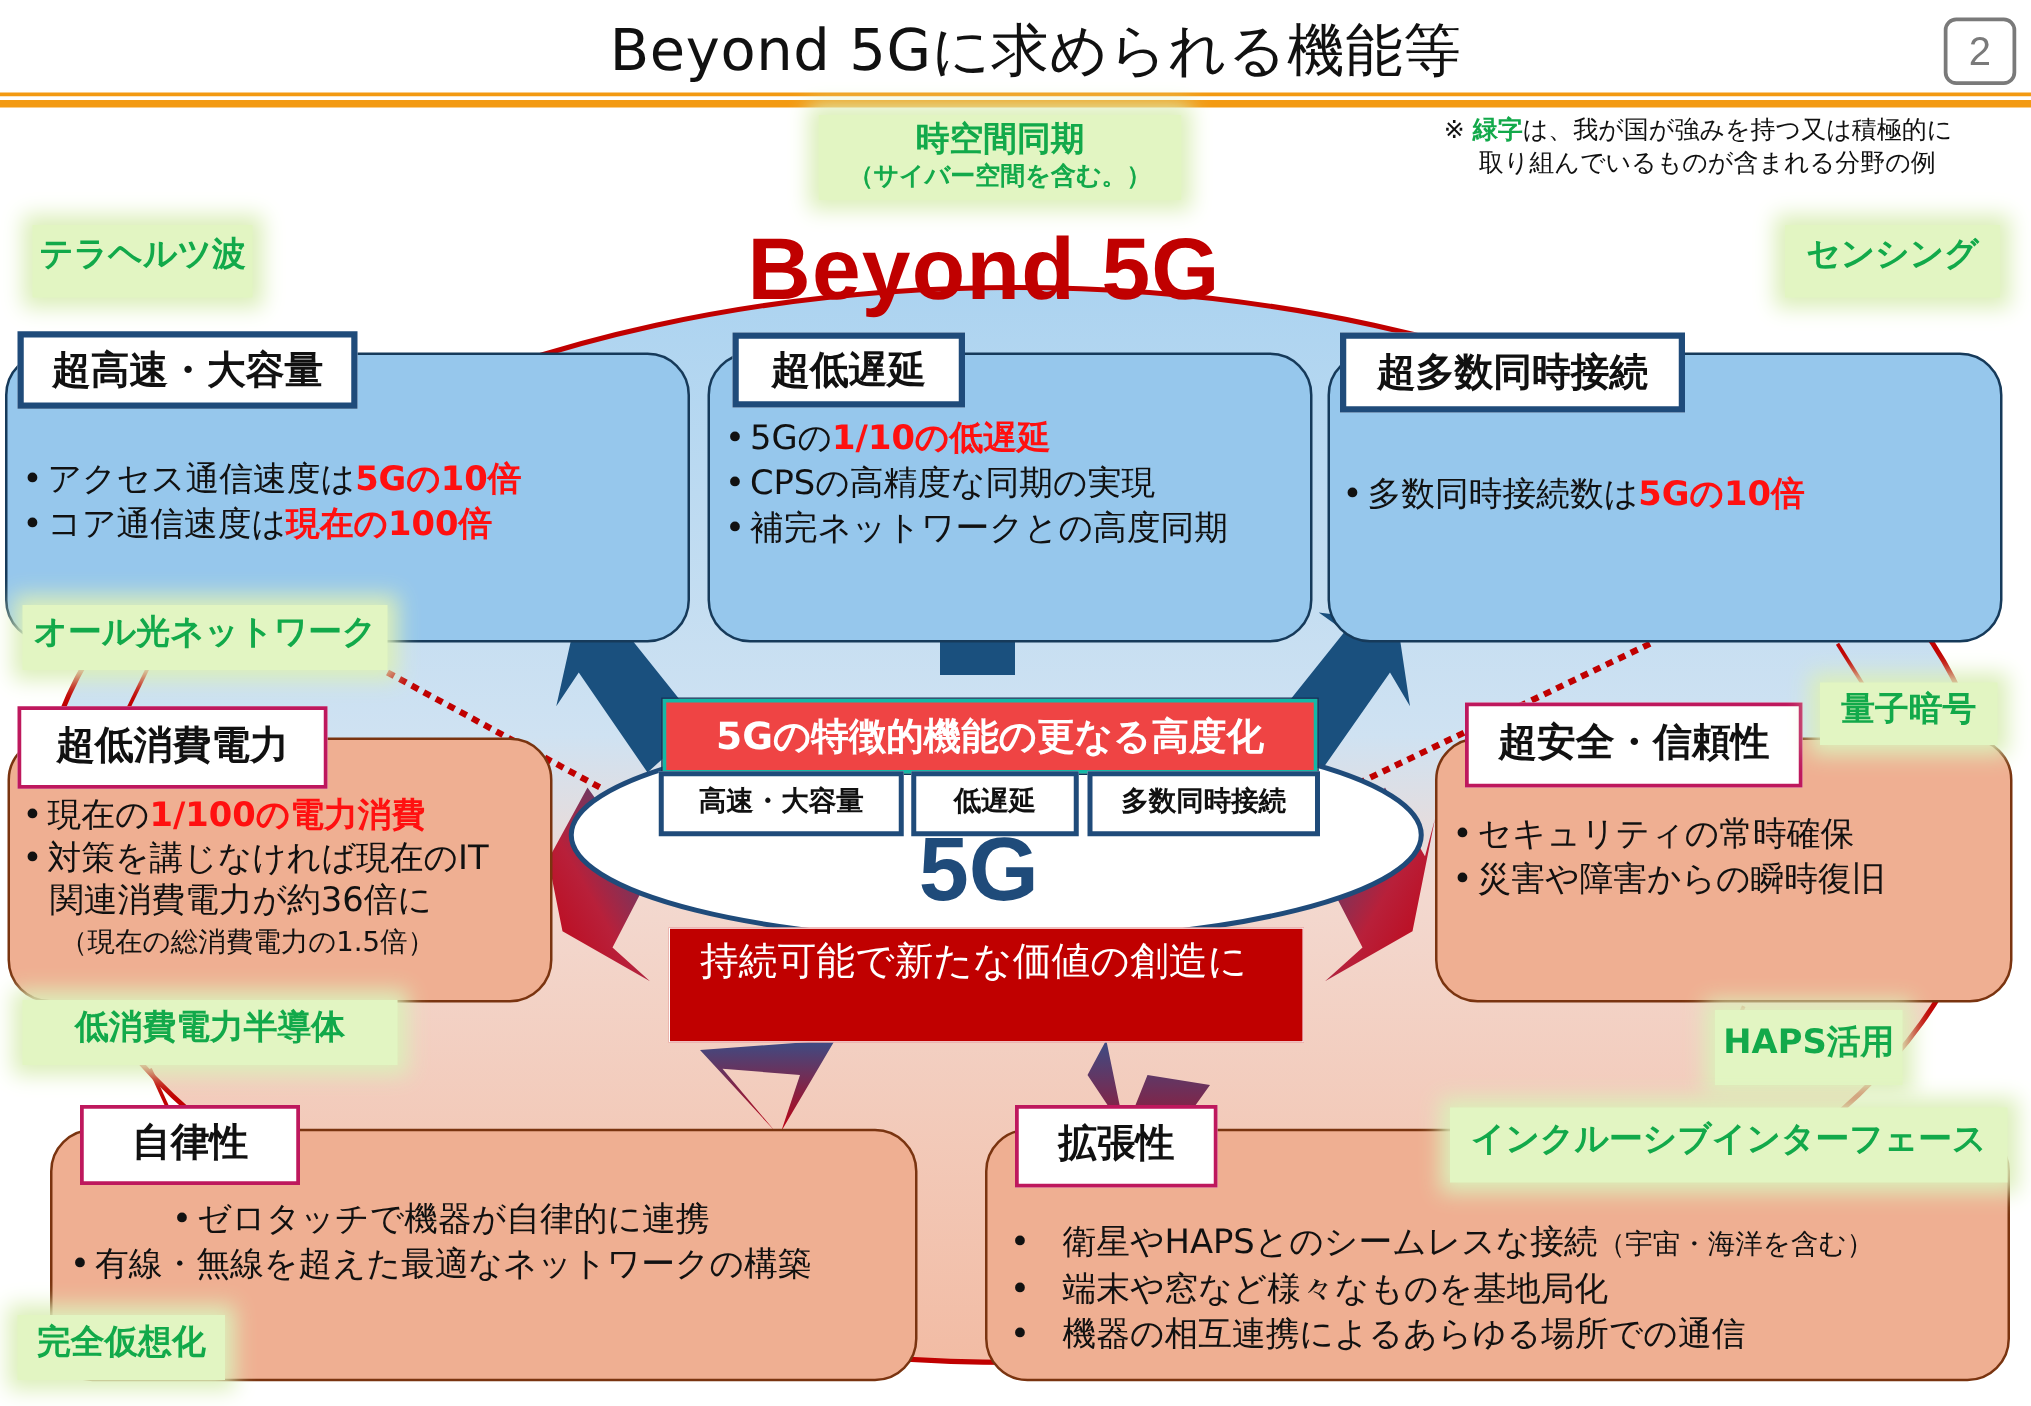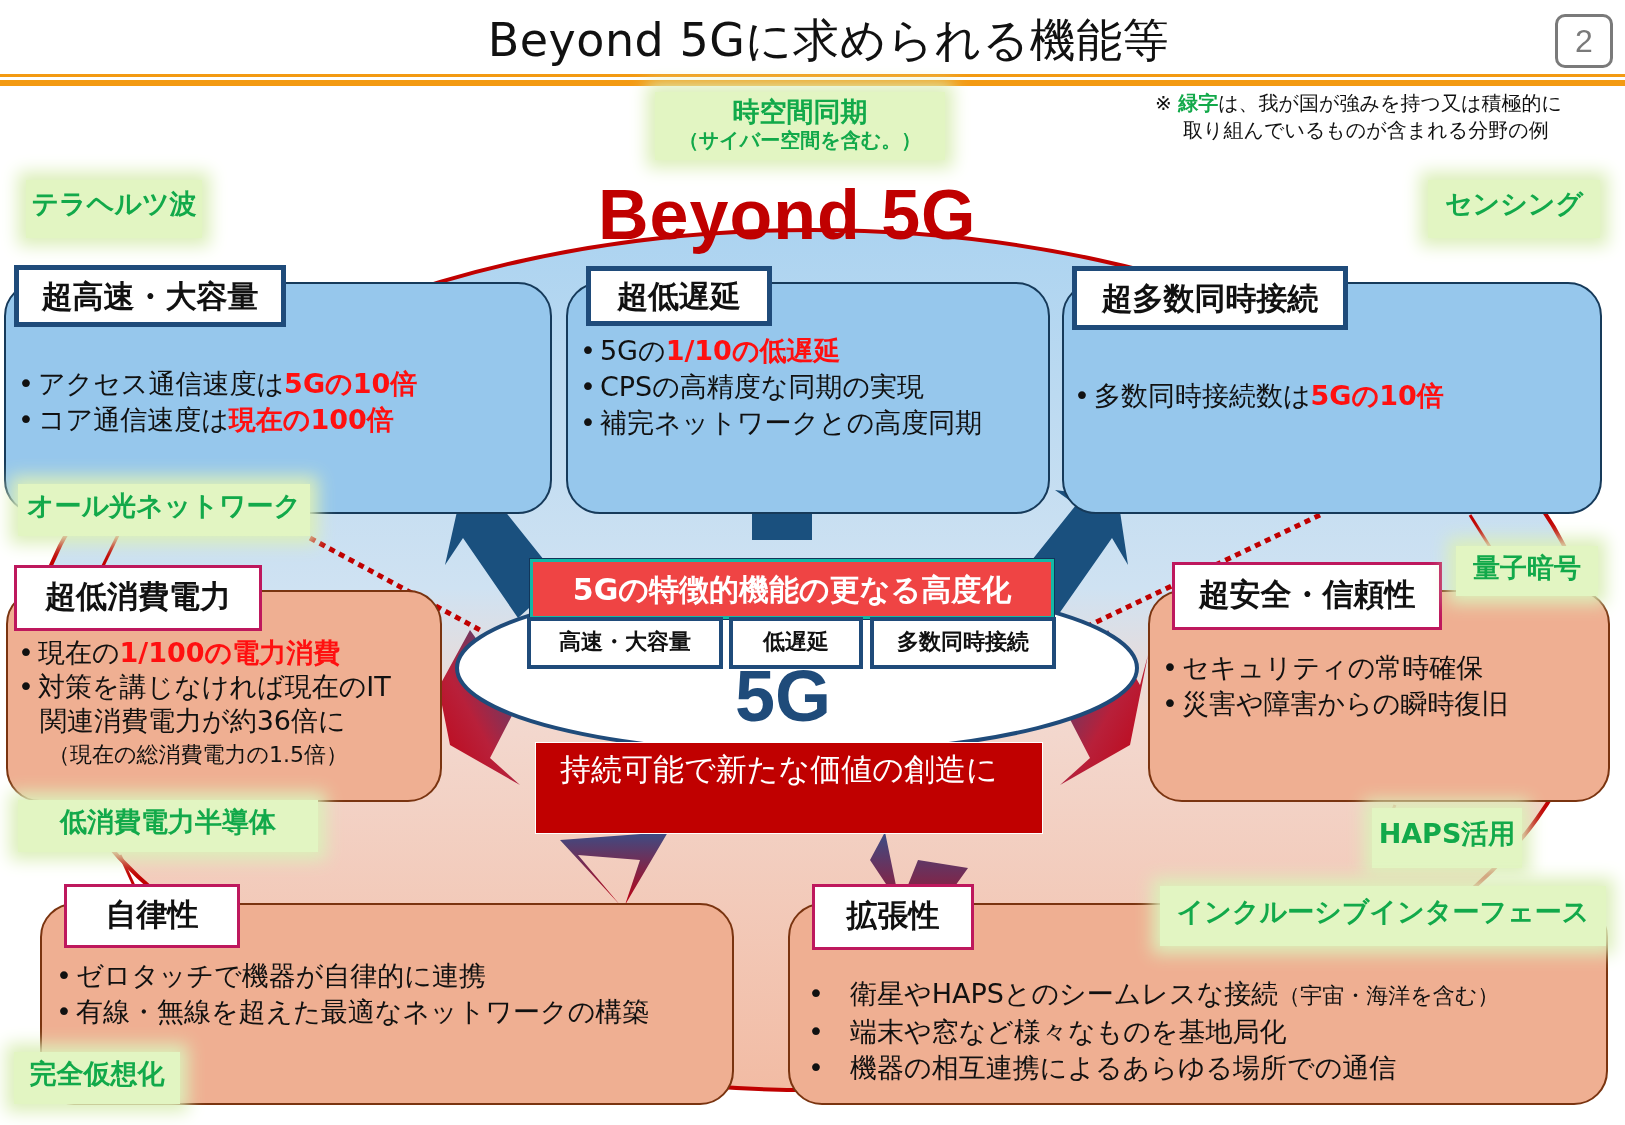--- a/index.html
+++ b/index.html
@@ -141,21 +141,21 @@
 
 <div class="panel salmon" style="left:1148px; top:590px; width:462px; height:212px;"></div>
 <div class="panel-title red" style="left:1172px; top:562px; width:270px; height:68px; line-height:58px;">超安全・信頼性</div>
 <div class="bullets" style="left:1162px; top:650px;">
   <div class="b"><span>セキュリティの常時確保</span></div>
   <div class="b"><span>災害や障害からの瞬時復旧</span></div>
 </div>
 
 <div class="panel salmon" style="left:40px; top:903px; width:694px; height:202px;"></div>
 <div class="panel-title red" style="left:64px; top:884px; width:176px; height:64px; line-height:54px;">自律性</div>
-<div class="bullets" style="left:56px; top:958px;">
+<div class="bullets" style="left:56px; top:958px;text-align:center;">
   <div class="b"><span>ゼロタッチで機器が自律的に連携</span></div>
   <div class="b"><span>有線・無線を超えた最適なネットワークの構築</span></div>
 </div>
 
 <div class="panel salmon" style="left:788px; top:903px; width:820px; height:202px;"></div>
 <div class="panel-title red" style="left:812px; top:884px; width:162px; height:66px; line-height:56px;">拡張性</div>
 <div class="bullets" style="left:808px; top:976px;">
   <div><span style="display:inline-block;width:42px;">•</span><span>衛星やHAPSとのシームレスな接続</span><span class="small">（宇宙・海洋を含む）</span></div>
   <div><span style="display:inline-block;width:42px;">•</span><span>端末や窓など様々なものを基地局化</span></div>
   <div><span style="display:inline-block;width:42px;">•</span><span>機器の相互連携によるあらゆる場所での通信</span></div>

